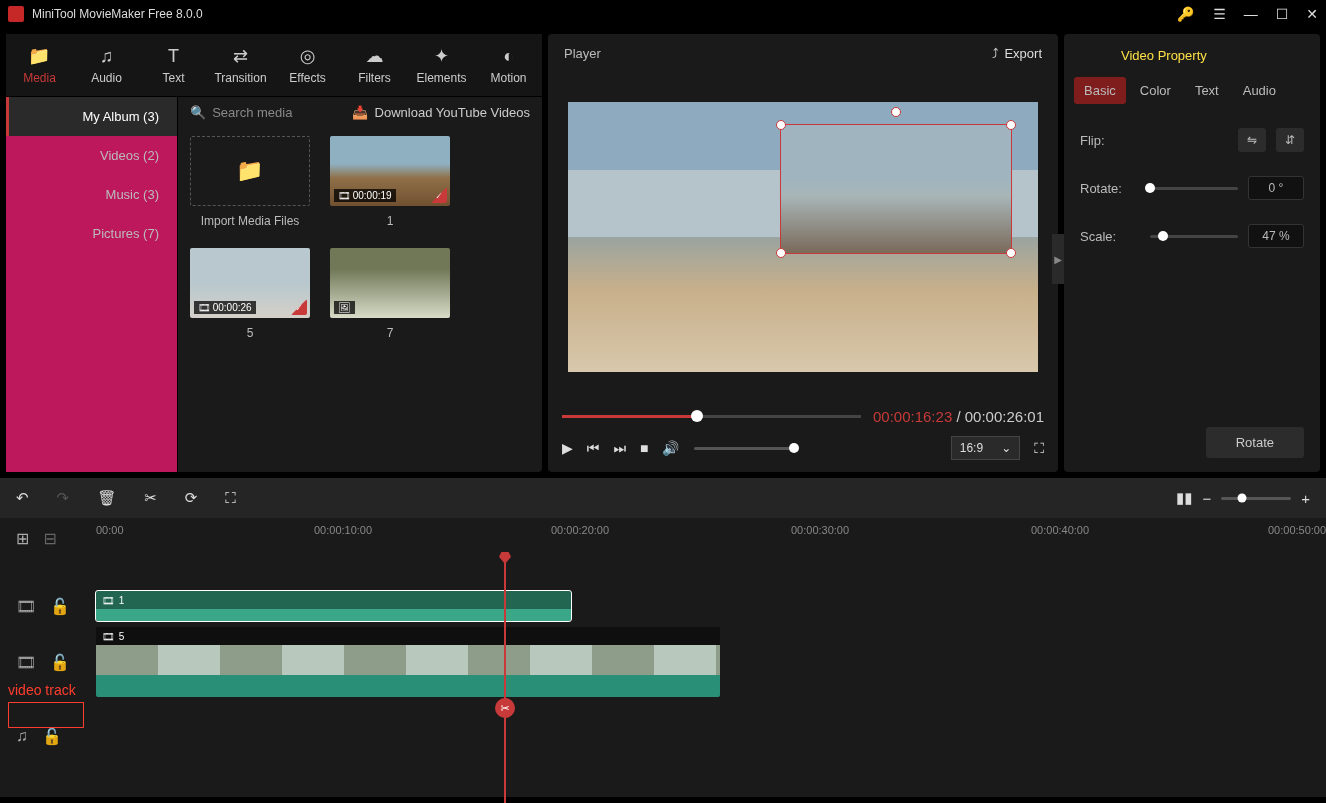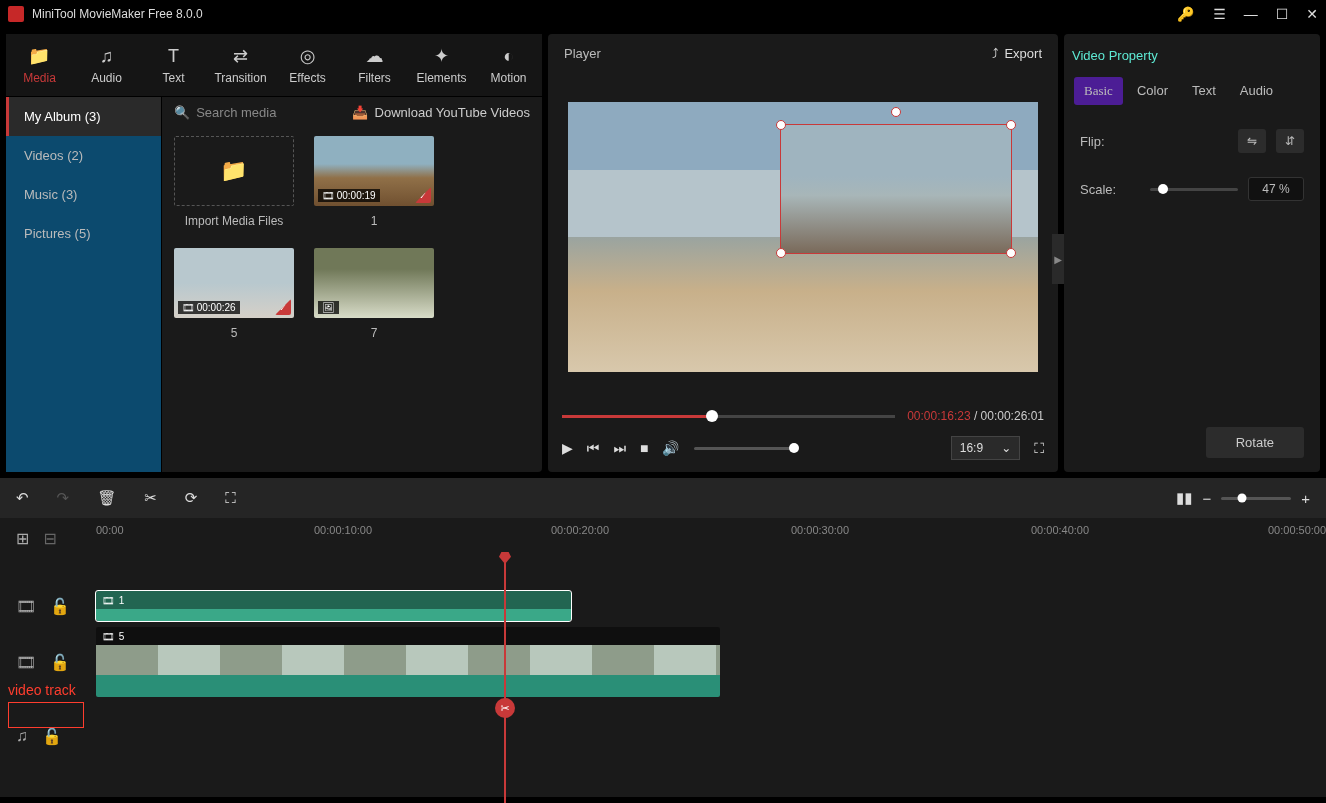--- a/index.html
+++ b/index.html
@@ -16,21 +16,21 @@
 .main-row { display:flex; height:450px; gap:6px; padding:6px; background:#000; }
 .panel { background:#1a1a1a; border-radius:4px; }
 
 
 .left { width:536px; display:flex; flex-direction:column; }
 .toolbar-top { display:flex; background:#151515; border-bottom:1px solid #000; }
 .tool-item { flex:1; display:flex; flex-direction:column; align-items:center; justify-content:center; height:62px; color:#ccc; font-size:12px; cursor:pointer; gap:4px; }
 .tool-item.active { color:#c83939; }
 .tool-item .icon { font-size:18px; }
 .left-body { flex:1; display:flex; }
-.album-sidebar { width:156px; background:#0c4a6e; border-right:1px solid #000; }
+.album-sidebar { width:172px; background:#be185d; border-right:1px solid #000;text-align:right; }
 .album-item { padding:12px 18px; color:#bbb; font-size:13px; cursor:pointer; }
 .album-item.active { background:#2a2a2a; border-left:3px solid #c83939; padding-left:15px; color:#fff; }
 .media-area { flex:1; display:flex; flex-direction:column; }
 .media-search-row { display:flex; align-items:center; padding:8px 12px; color:#888; font-size:13px; }
 .media-search-row .search { flex:1; display:flex; align-items:center; gap:6px; }
 .media-search-row .dl { display:flex; align-items:center; gap:6px; cursor:pointer; color:#ccc; }
 .thumbs { padding:8px 12px; display:flex; flex-wrap:wrap; gap:20px; }
 .thumb-wrap { display:flex; flex-direction:column; align-items:center; gap:8px; }
 .thumb { width:120px; height:70px; border-radius:2px; position:relative; }
 .thumb.import { border:1px dashed #555; display:flex; align-items:center; justify-content:center; font-size:22px; color:#aaa; }
@@ -48,35 +48,35 @@
 .export-btn { display:flex; align-items:center; gap:6px; color:#ddd; cursor:pointer; }
 .player-body { flex:1; display:flex; align-items:center; justify-content:center; padding:0 12px; }
 .preview { width:470px; height:270px; background:linear-gradient(#8eaabf 0%,#8eaabf 25%,#b5c4cb 25%,#b5c4cb 50%,#9aa4a0 50%,#c8b08a 70%,#d8c8ac 100%); position:relative; }
 .sel-box { position:absolute; border:1px solid #c83939; }
 .sel-box .handle { position:absolute; width:10px; height:10px; background:#fff; border:1px solid #c83939; border-radius:50%; }
 .player-ctrl { padding:6px 14px 12px; }
 .time-row { position:relative; height:20px; display:flex; align-items:center; }
 .time-track { flex:1; height:3px; background:#444; position:relative; }
 .time-prog { position:absolute; left:0; top:0; height:100%; background:#c83939; }
 .time-thumb { position:absolute; top:50%; width:12px; height:12px; background:#fff; border-radius:50%; transform:translate(-50%,-50%); }
-.time-lbls { margin-left:12px; font-size:12px; }
+.time-lbls { margin-left:12px; font-size:15px; }
 .time-cur { color:#c83939; }
 .time-tot { color:#ccc; }
 .ctrl-row { display:flex; align-items:center; gap:14px; color:#ddd; margin-top:10px; }
 .ctrl-row .cbtn { font-size:14px; cursor:pointer; }
 .vol-track { width:100px; height:3px; background:#555; border-radius:2px; position:relative; }
 .vol-track .vk { position:absolute; right:0; top:50%; width:10px; height:10px; background:#fff; border-radius:50%; transform:translate(50%,-50%); }
 .aspect { margin-left:auto; border:1px solid #444; padding:4px 8px; font-size:12px; display:flex; align-items:center; gap:18px; background:#2a2a2a; }
 
 
 .prop { width:256px; display:flex; flex-direction:column; position:relative; }
-.prop-head { padding:14px 8px; color:#5eead4; font-size:13px; }
+.prop-head { padding:14px 16px; color:#fde047; font-size:13px;margin-left:41px; }
 .prop-tabs { display:flex; gap:4px; padding:0 10px 12px; }
 .prop-tab { padding:6px 10px; color:#bbb; font-size:13px; border-radius:3px; cursor:pointer; }
-.prop-tab.active { background:#4c1d95;font-family:Liberation Serif, serif; }
+.prop-tab.active { background:#7f1d1d; }
 .prop-row { display:flex; align-items:center; padding:12px 16px; color:#bbb; font-size:13px; gap:10px; }
 .prop-row .plbl { width:60px; }
 .mini-btn { width:28px; height:24px; background:#2c2c2c; display:flex; align-items:center; justify-content:center; cursor:pointer; font-size:12px; border-radius:3px; }
 .prop-slider { flex:1; height:3px; background:#444; position:relative; border-radius:2px; }
 .prop-slider .pk { position:absolute; top:50%; width:10px; height:10px; background:#fff; border-radius:50%; transform:translate(-50%,-50%); }
 .prop-val { width:56px; text-align:center; background:#111; border:1px solid #333; padding:4px 2px; font-size:12px; border-radius:3px; }
 .reset-row { margin-top:auto; padding:14px 16px; display:flex; justify-content:flex-end; }
 .reset-btn { background:#2c2c2c; color:#ccc; padding:8px 30px; font-size:13px; cursor:pointer; border-radius:3px; }
 .expand-tab { position:absolute; left:-12px; top:200px; width:12px; height:50px; background:#2a2a2a; display:flex; align-items:center; justify-content:center; color:#888; font-size:10px; cursor:pointer; }
 
@@ -162,21 +162,21 @@
       <div class="tool-item">
           <span class="icon">◐</span>
           <span>Motion</span>
         </div>
     </div>
     <div class="left-body">
       <div class="album-sidebar">
         <div class="album-item active">My Album (3)</div>
         <div class="album-item">Videos (2)</div>
         <div class="album-item">Music (3)</div>
-        <div class="album-item">Pictures (5)</div>
+        <div class="album-item">Pictures (7)</div>
       </div>
       <div class="media-area">
         <div class="media-search-row">
           <div class="search">
             <span>🔍</span>
             <span>Search media</span>
           </div>
           <div class="dl">
             <span>📥</span>
             <span>Download YouTube Videos</span>
@@ -278,20 +278,27 @@
       <div class="prop-tab active">Basic</div>
       <div class="prop-tab">Color</div>
       <div class="prop-tab">Text</div>
       <div class="prop-tab">Audio</div>
     </div>
     <div class="prop-row">
       <div class="plbl">Flip:</div>
       <div style="flex:1"></div>
       <div class="mini-btn">⇋</div>
       <div class="mini-btn">⇵</div>
+    </div>
+    <div class="prop-row">
+      <div class="plbl">Rotate:</div>
+      <div class="prop-slider">
+          <div class="pk" style="left:0%"></div>
+        </div>
+      <div class="prop-val">0 °</div>
     </div>
     <div class="prop-row">
       <div class="plbl">Scale:</div>
       <div class="prop-slider">
           <div class="pk" style="left:15%"></div>
         </div>
       <div class="prop-val">47 %</div>
     </div>
     <div class="reset-row">
       <div class="reset-btn">Rotate</div>

